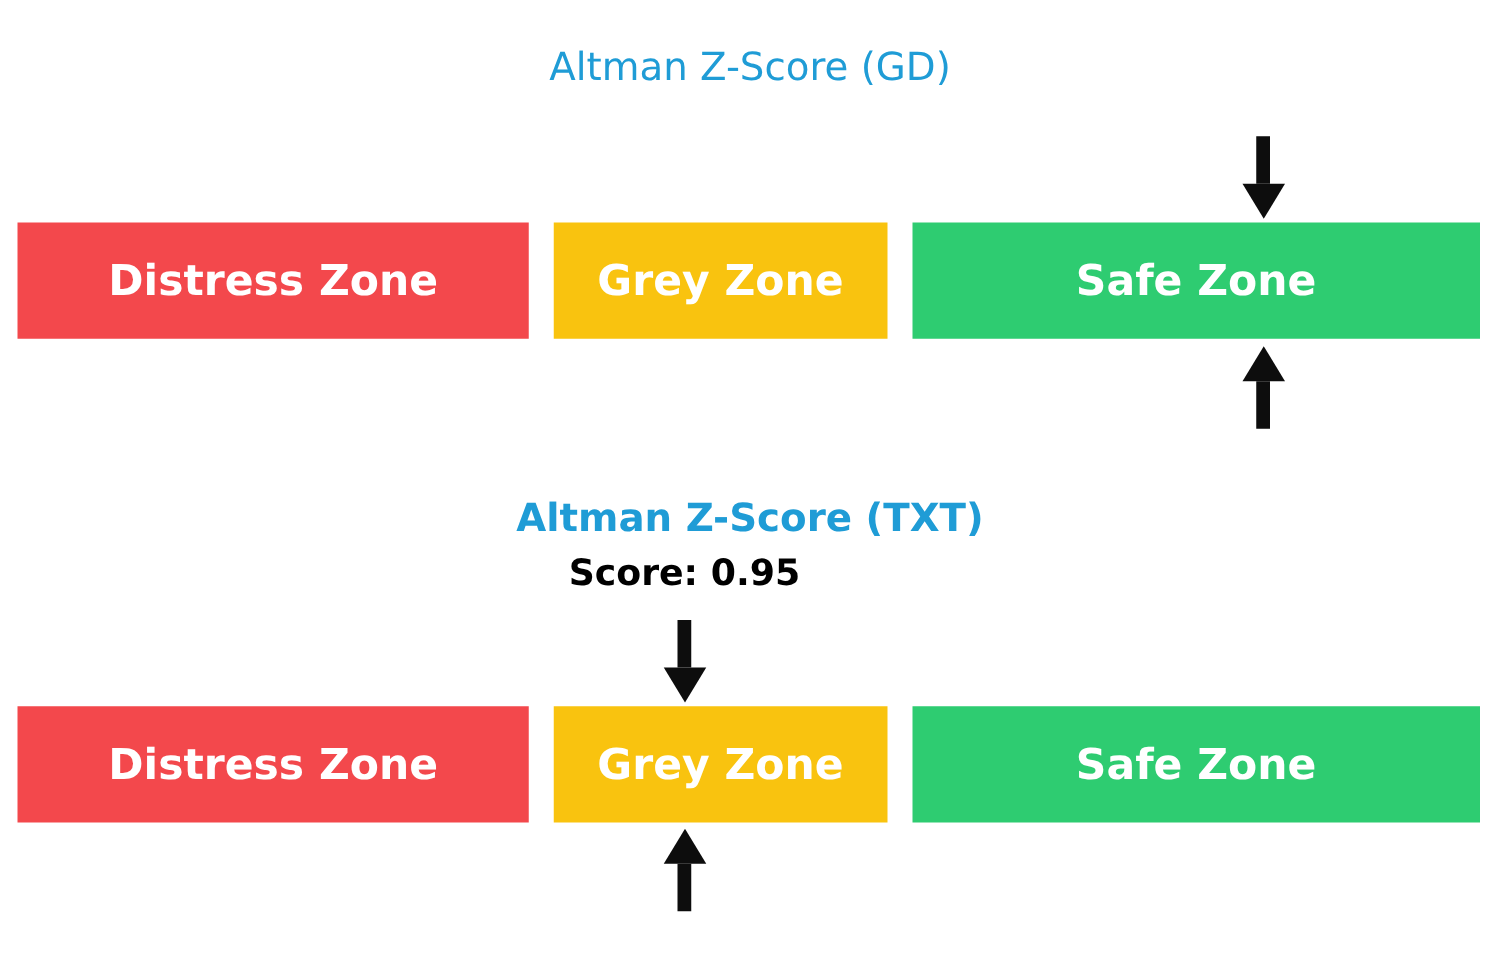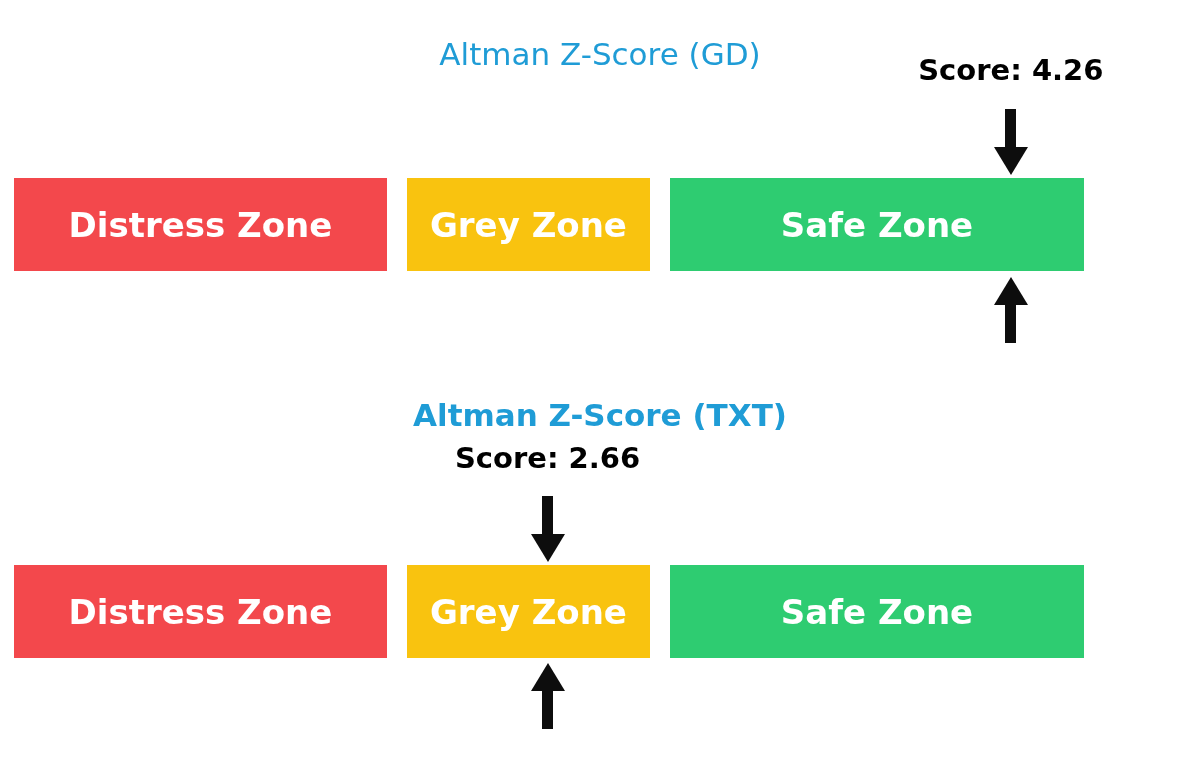--- a/index.html
+++ b/index.html
@@ -33,21 +33,21 @@
     white-space: nowrap;
     font-size: 29px;
     font-weight: 700;
     color: #000000;
     line-height: 34px;
   }
 
   .bar {
     position: absolute;
     left: 14px;
-    width: 1070px;
+    width: 1170px;
     height: 93px;
     display: flex;
     gap: 20px;
   }
   .zone {
     flex-basis: 0;
     display: flex;
     align-items: center;
     justify-content: center;
   }
@@ -98,21 +98,20 @@
   .chart1 .bar        { top: 565px; }
   .chart1 .arrow-up   { top: 663px; }
 </style>
 </head>
 <body>
 
 <div class="canvas">
 
   <section class="chart chart0">
     <h2 class="title" style="color: rgb(31, 156, 214);">Altman Z-Score (GD)</h2>
-    <div class="score" style="left: 1010.84px; color: rgb(0, 0, 0);">Score: 4.26</div>
     <div class="arrow arrow-down" style="left: 993.84px;">
       <div class="shaft"></div>
       <div class="head-down"></div>
     </div>
     <div class="bar">
       <div class="zone" style="flex-grow: 1.81; background: rgb(243, 72, 76);">
         <span class="zone-label" style="color: rgb(255, 255, 255);">Distress Zone</span>
       </div>
       <div class="zone" style="flex-grow: 1.18; background: rgb(249, 195, 15);">
         <span class="zone-label" style="color: rgb(255, 255, 255);">Grey Zone</span>
@@ -122,21 +121,21 @@
       </div>
     </div>
     <div class="arrow arrow-up" style="left: 993.84px;">
       <div class="head-up"></div>
       <div class="shaft"></div>
     </div>
   </section>
 
   <section class="chart chart1">
     <h2 class="title" style="color: rgb(31, 156, 214);">Altman Z-Score (TXT)</h2>
-    <div class="score" style="left: 547.52px; color: rgb(0, 0, 0);">Score: 2.66</div>
+    <div class="score" style="left: 547.52px; color: rgb(0, 0, 0);">Score: 0.95</div>
     <div class="arrow arrow-down" style="left: 530.52px;">
       <div class="shaft"></div>
       <div class="head-down"></div>
     </div>
     <div class="bar">
       <div class="zone" style="flex-grow: 1.81; background: rgb(243, 72, 76);">
         <span class="zone-label" style="color: rgb(255, 255, 255);">Distress Zone</span>
       </div>
       <div class="zone" style="flex-grow: 1.18; background: rgb(249, 195, 15);">
         <span class="zone-label" style="color: rgb(255, 255, 255);">Grey Zone</span>

